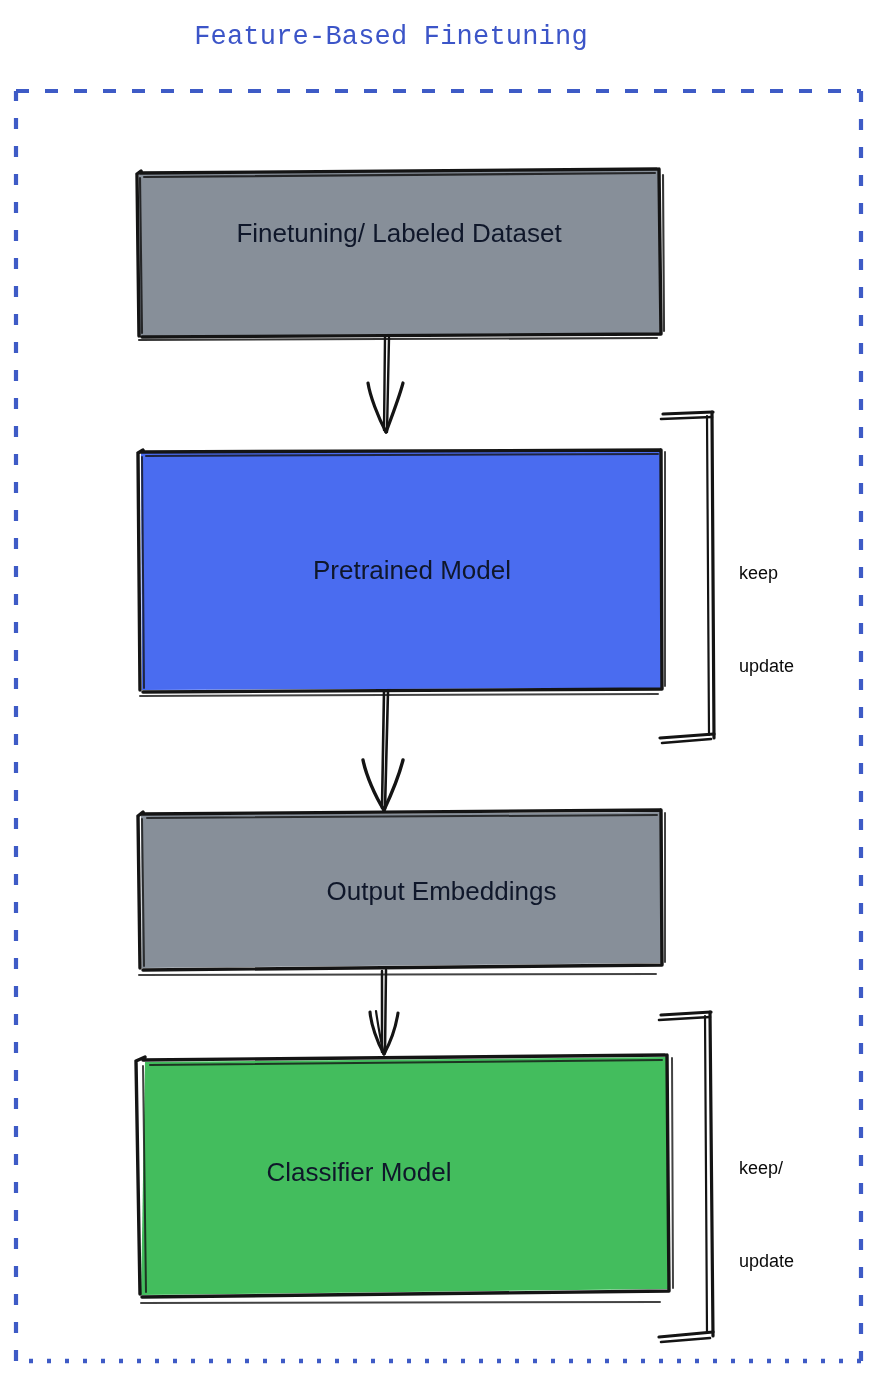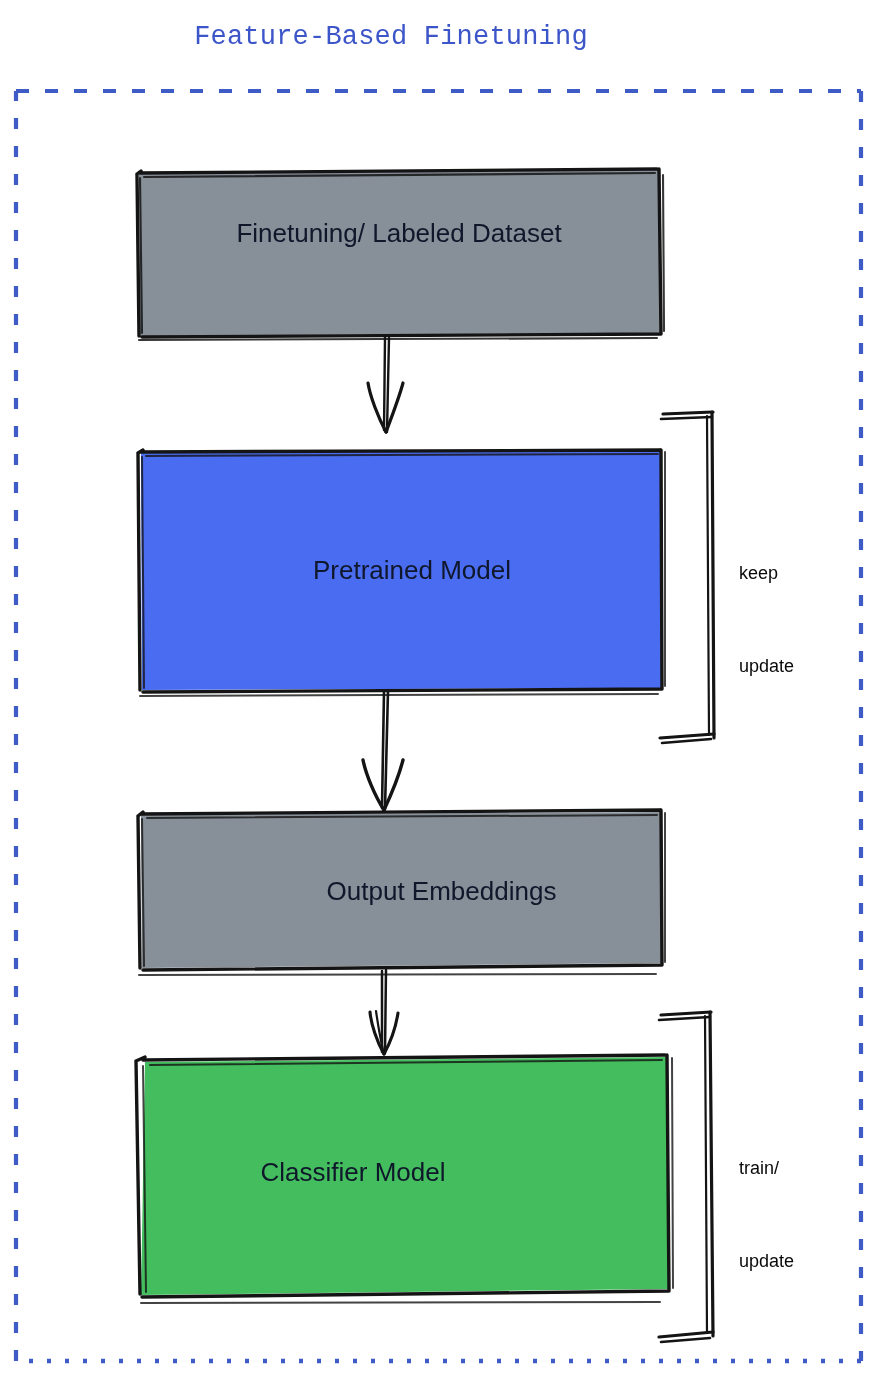--- a/index.html
+++ b/index.html
@@ -41,21 +41,21 @@
     font-family: "Liberation Sans", sans-serif;
     color: #0f172a;
     font-size: 26px;
     text-align: center;
     white-space: nowrap;
     pointer-events: none;
   }
   .node-label.n0 { left: 138px; top: 218px; width: 522px; }
   .node-label.n1 { left: 138px; top: 555px; width: 548px; }
   .node-label.n2 { left: 138px; top: 876px; width: 607px; }
-  .node-label.n3 { left: 140px; top: 1157px; width: 426px; }
+  .node-label.n3 { left: 146px; top: 1157px; width: 426px; }
 
   .bracket-label {
     position: absolute;
     font-family: "Liberation Sans", sans-serif;
     color: #0a0a0a;
     font-size: 18px;
     line-height: 31px;
     text-align: left;
     white-space: pre;
   }
@@ -147,17 +147,17 @@
   <div class="node-label n0">Finetuning/ Labeled Dataset</div>
   <div class="node-label n1">Pretrained Model</div>
   <div class="node-label n2">Output Embeddings</div>
   <div class="node-label n3">Classifier Model</div>
 
   <div class="bracket-label b0">
     <div>keep</div>
     <div>update</div>
   </div>
   <div class="bracket-label b1">
-    <div>train/</div>
+    <div>keep/</div>
     <div>update</div>
   </div>
 
 </div>
 
 </body></html>

